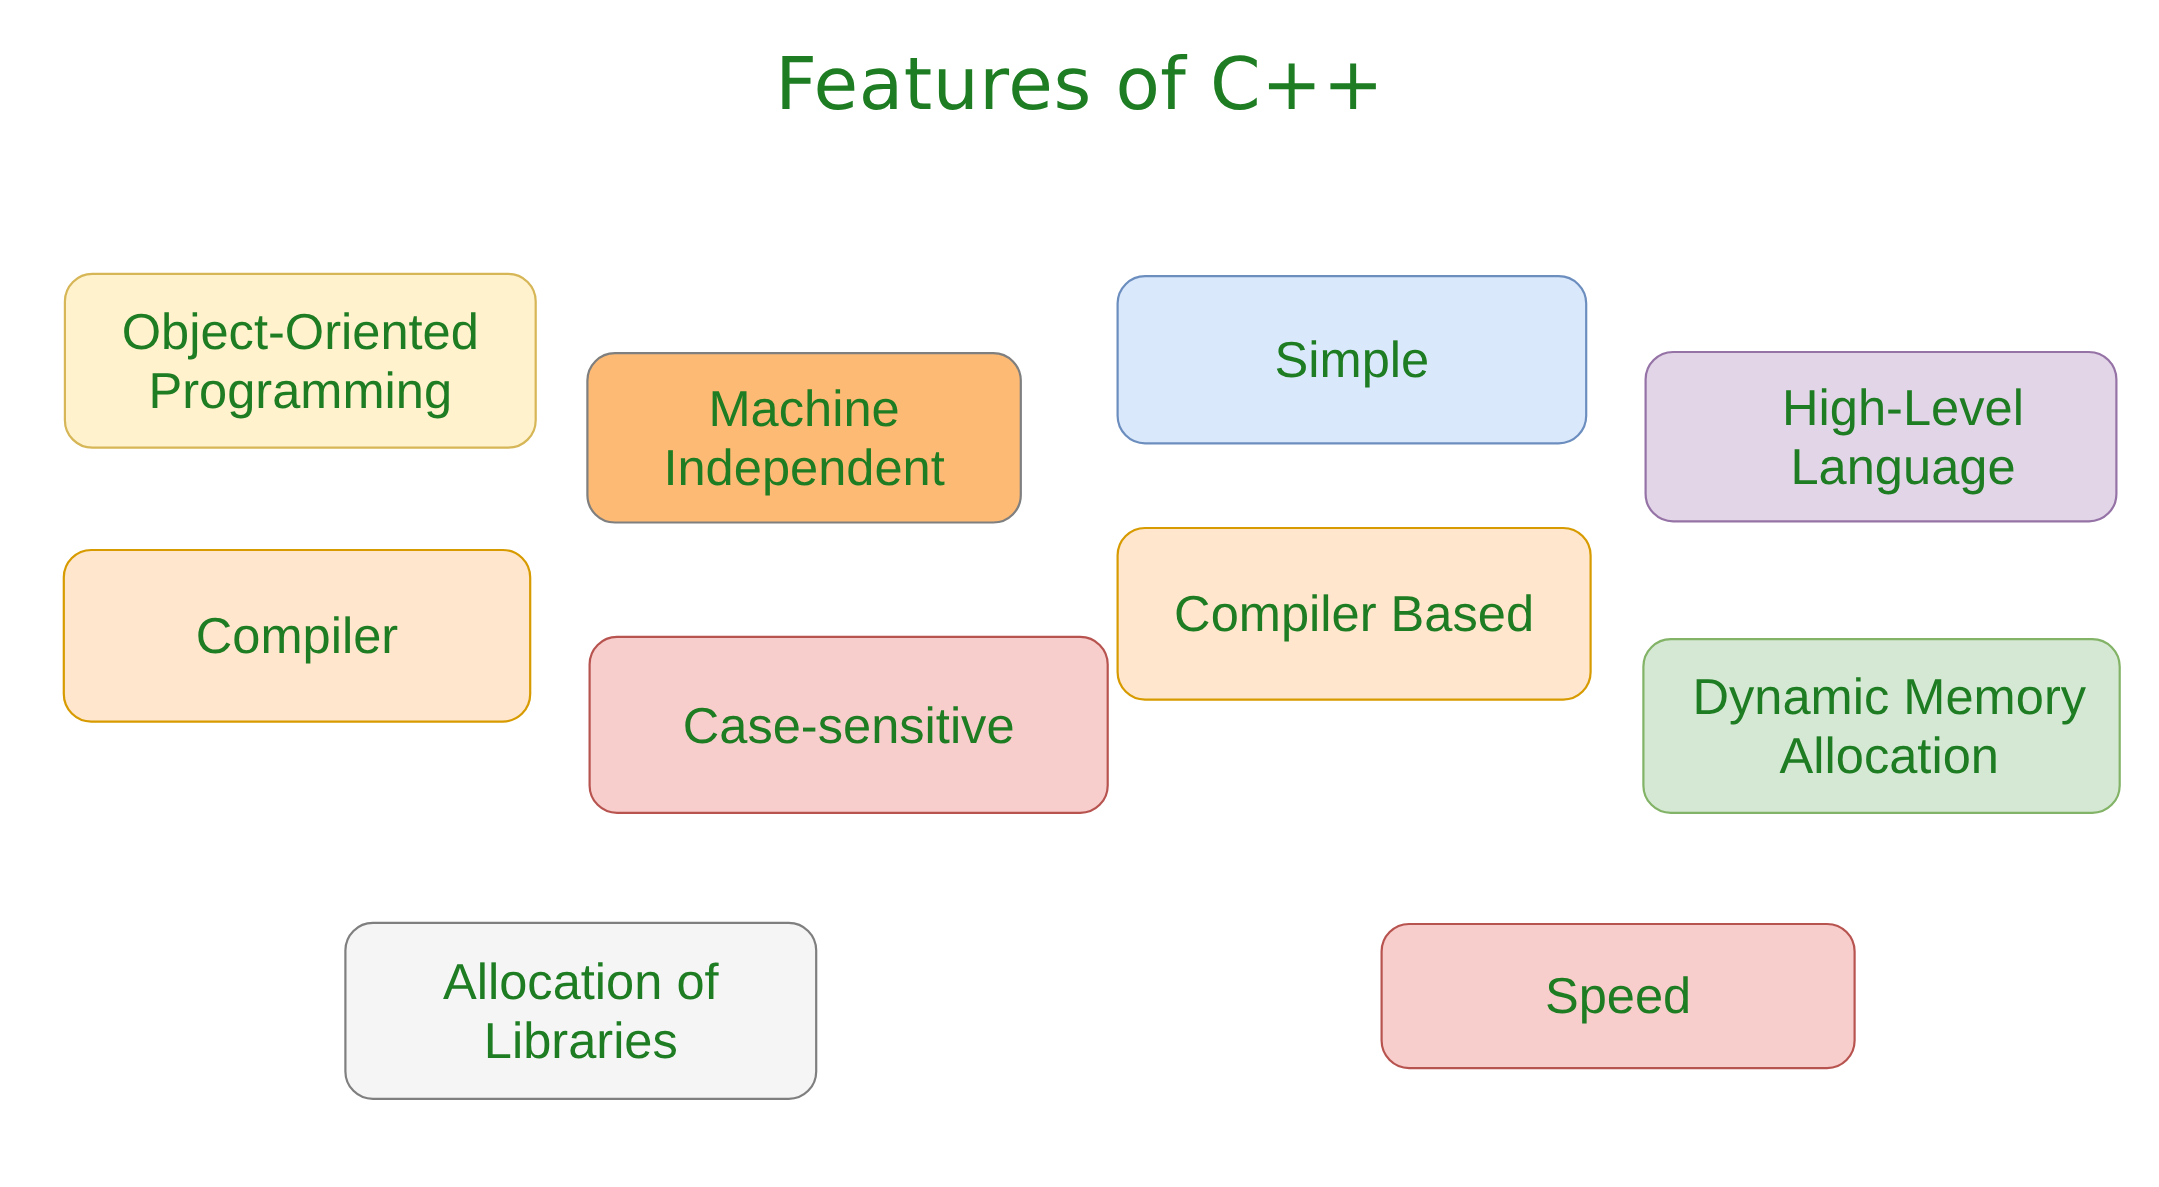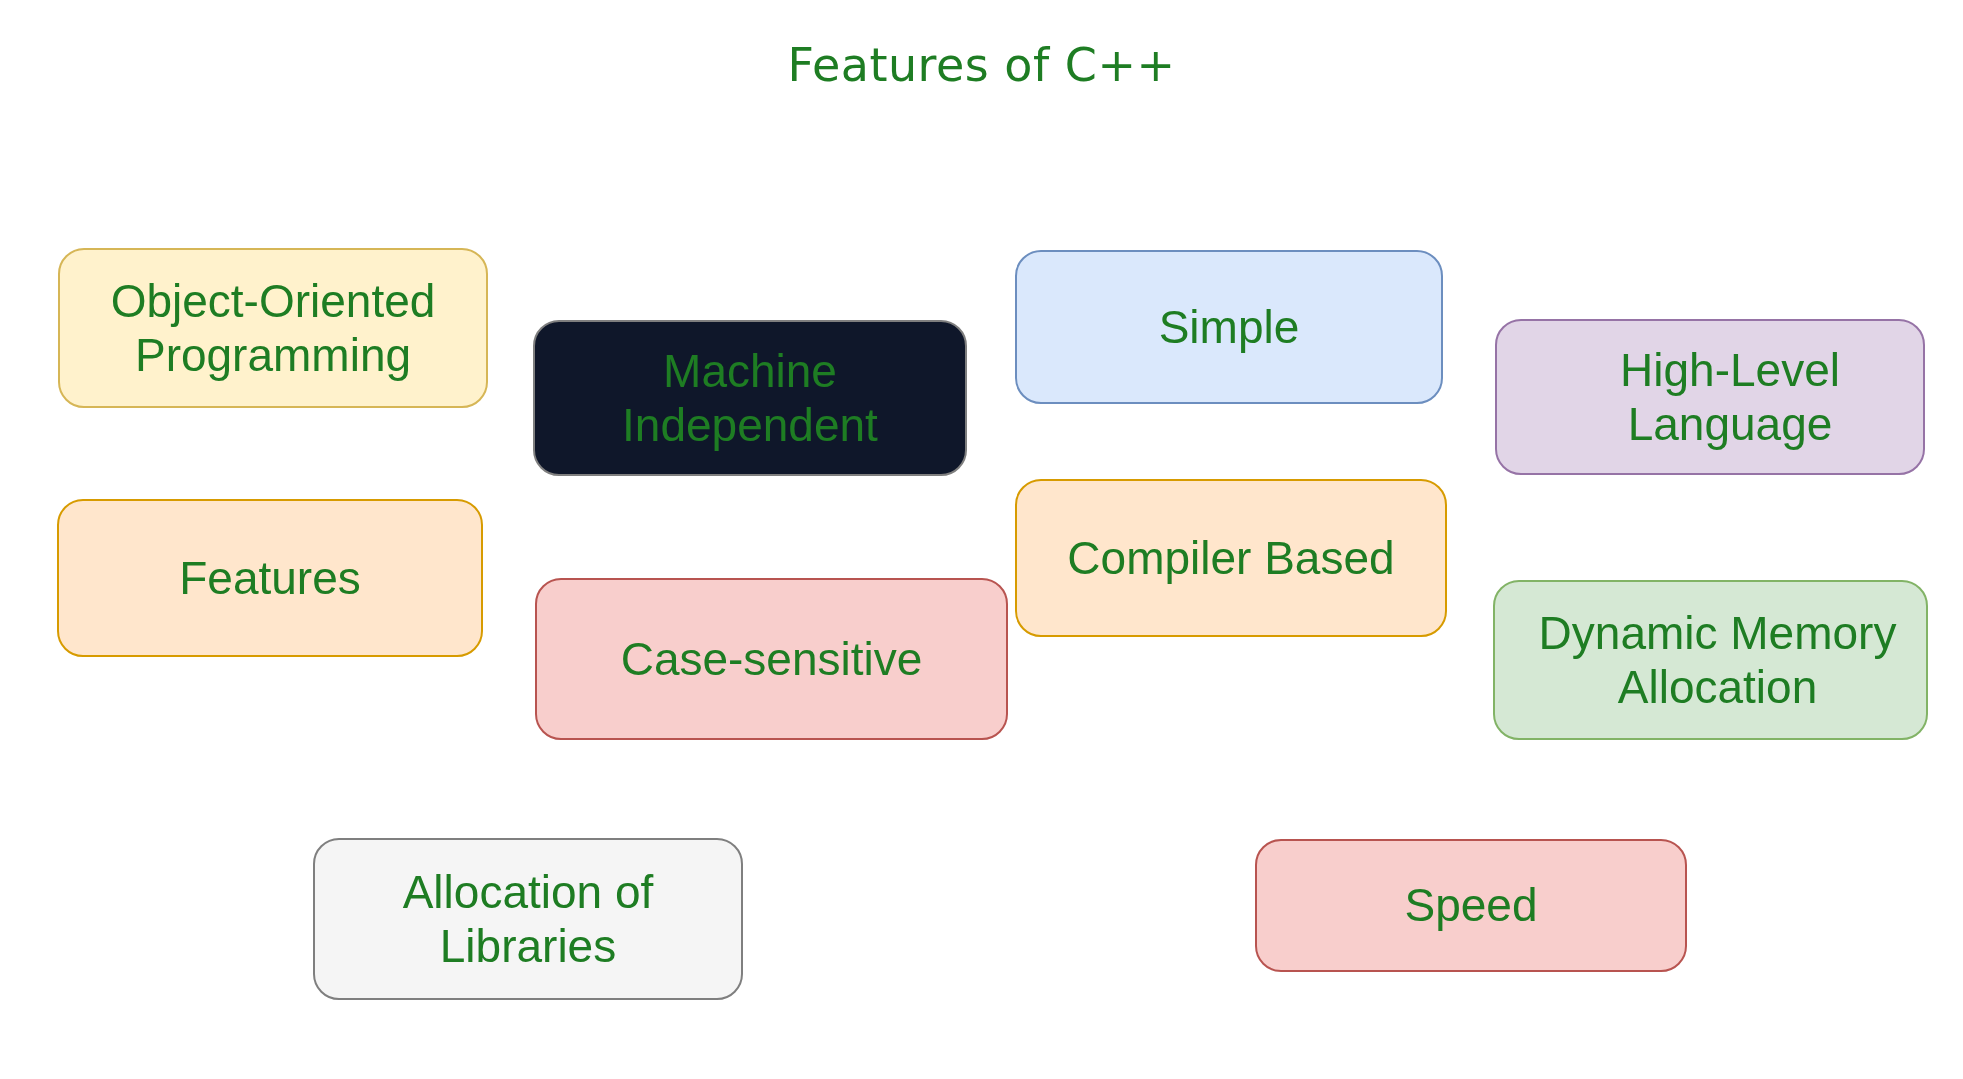--- a/index.html
+++ b/index.html
@@ -16,21 +16,21 @@
     height: 1079px;
     background: #ffffff;
   }
   .diagram-title {
     position: absolute;
     top: 38px;
     left: 0;
     width: 100%;
     text-align: center;
     font-family: "DejaVu Sans", sans-serif;
-    font-size: 46px;
+    font-size: 66px;
     font-weight: 400;
     letter-spacing: 0.5px;
   }
   .feature-box {
     position: absolute;
     border-width: 2px;
     border-style: solid;
     border-radius: 26px;
     display: flex;
     align-items: center;
@@ -46,31 +46,31 @@
 </style>
 </head>
 <body style="background: rgb(255, 255, 255);">
 
 <div class="canvas">
   <div class="diagram-title" style="color: rgb(30, 125, 35);">Features of C++</div>
   <div id="boxes">
       <div class="feature-box" style="left: 58px; top: 248px; width: 430px; height: 160px; background: rgb(255, 242, 204); border-color: rgb(214, 182, 86);">
         <span class="label" style="color: rgb(30, 125, 35);">Object-Oriented Programming</span>
       </div>
-      <div class="feature-box" style="left: 533px; top: 320px; width: 434px; height: 156px; background: #0f172a; border-color: rgb(127, 127, 127);">
+      <div class="feature-box" style="left: 533px; top: 320px; width: 396px; height: 156px; background: #fdba74; border-color: rgb(127, 127, 127);">
         <span class="label" style="color: rgb(30, 125, 35);">Machine Independent</span>
       </div>
       <div class="feature-box" style="left: 1015px; top: 250px; width: 428px; height: 154px; background: rgb(218, 232, 252); border-color: rgb(108, 142, 191);">
         <span class="label" style="color: rgb(30, 125, 35);">Simple</span>
       </div>
       <div class="feature-box" style="left: 1495px; top: 319px; width: 430px; height: 156px; background: rgb(225, 213, 231); border-color: rgb(150, 115, 166); padding-left: 40px;">
         <span class="label" style="color: rgb(30, 125, 35);">High-Level Language</span>
       </div>
       <div class="feature-box" style="left: 57px; top: 499px; width: 426px; height: 158px; background: rgb(255, 230, 204); border-color: rgb(215, 155, 0);">
-        <span class="label" style="color: rgb(30, 125, 35);">Features</span>
+        <span class="label" style="color: rgb(30, 125, 35);">Compiler</span>
       </div>
       <div class="feature-box" style="left: 535px; top: 578px; width: 473px; height: 162px; background: rgb(248, 206, 204); border-color: rgb(184, 84, 80);">
         <span class="label" style="color: rgb(30, 125, 35);">Case-sensitive</span>
       </div>
       <div class="feature-box" style="left: 1015px; top: 479px; width: 432px; height: 158px; background: rgb(255, 230, 204); border-color: rgb(215, 155, 0);">
         <span class="label" style="color: rgb(30, 125, 35);">Compiler Based</span>
       </div>
       <div class="feature-box" style="left: 1493px; top: 580px; width: 435px; height: 160px; background: rgb(213, 232, 212); border-color: rgb(130, 179, 102);">
         <span class="label" style="color: rgb(30, 125, 35); padding-left: 28px;">Dynamic Memory Allocation</span>
       </div>

